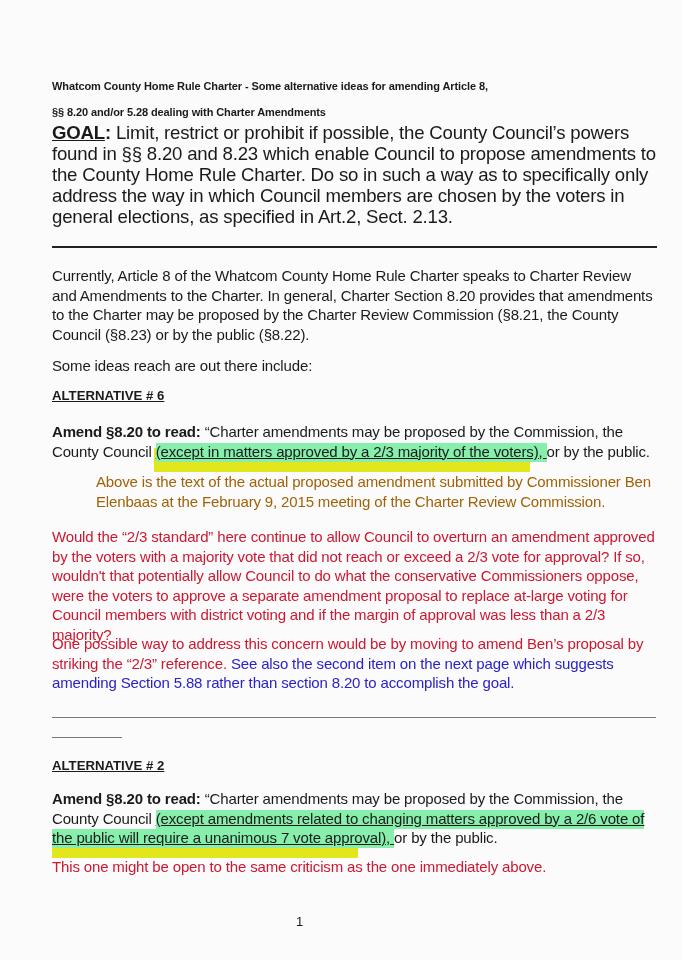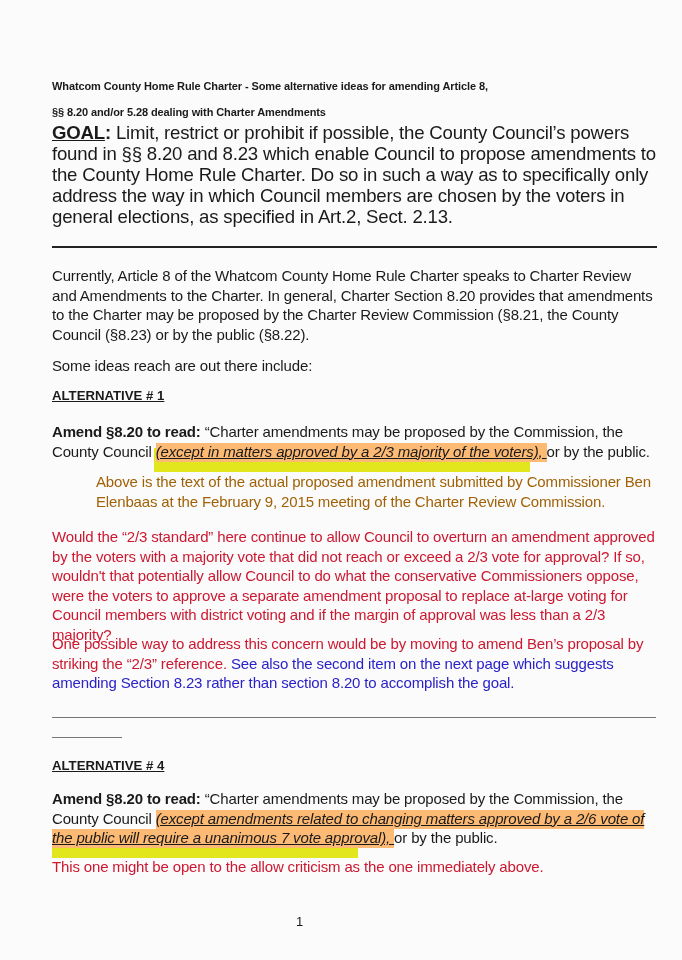--- a/index.html
+++ b/index.html
@@ -23,52 +23,52 @@
     .alt2 { top: 758px; }
     .p-amend1 { top: 422px; }
     .p-note1 { top: 472px; color: #a16207; margin-left: 44px; }
     .p-q1 { top: 527px; color: #cc1830; }
     .p-sugg { top: 634px; }
     .p-amend2 { top: 789px; }
     .p-note2 { top: 857px; color: #cc1830; }
     .red { color: #cc1830; }
     .blue { color: #2a22c8; }
     b { font-weight: bold; }
-    .hl { background: #fdba74; font-style: italic; text-decoration: underline; padding-bottom: 2px; margin-top: 24px; }
+    .hl { background: #86efac; text-decoration: underline; padding-bottom: 2px; margin-top: 24px; }
     .hl-box { position: absolute; background: #e2e61c; z-index: 0; }
     .para, .title, .alt-heading { z-index: 1; }
     .rule-long { position: absolute; top: 717px; left: 0; width: 604px; height: 1px; background: #777; }
     .rule-short { position: absolute; top: 737px; left: 0; width: 70px; height: 1px; background: #777; }
     .page-num { position: absolute; top: 914px; left: 296px; font-size: 13px; }
   </style>
 </head>
 <body>
 
 <div class="page">
 
   <div class="title t1">Whatcom County Home Rule Charter - Some alternative ideas for amending Article 8,</div>
   <div class="title t2">§§ 8.20 and/or 5.28 dealing with Charter Amendments</div>
 
   <div class="goal"><span class="label">GOAL</span><b>:</b><span> Limit, restrict or prohibit if possible, the County Council’s powers found in §§ 8.20 and 8.23 which enable Council to propose amendments to the County Home Rule Charter. Do so in such a way as to specifically only address the way in which Council members are chosen by the voters in general elections, as specified in Art.2, Sect. 2.13.</span></div>
   <div class="goal-rule"></div>
 
   <div class="para p-current">Currently, Article 8 of the Whatcom County Home Rule Charter speaks to Charter Review and Amendments to the Charter. In general, Charter Section 8.20 provides that amendments to the Charter may be proposed by the Charter Review Commission (§8.21, the County Council (§8.23) or by the public (§8.22).</div>
   <div class="para p-ideas">Some ideas reach are out there include:</div>
 
-  <div class="alt-heading alt1">ALTERNATIVE # 1</div>
+  <div class="alt-heading alt1">ALTERNATIVE # 6</div>
   <div class="hl-box" style="top:448px; left:102px; width:376px; height:24px;"></div>
   <div class="para p-amend1"><b>Amend §8.20 to read:</b><span>  “Charter amendments may be proposed by the Commission, the County Council </span><span class="hl">(except in matters approved by a 2/3 majority of the voters), </span><span>or by the public.</span></div>
 
   <div class="para p-note1">Above is the text of the actual proposed amendment submitted by Commissioner Ben Elenbaas at the February 9, 2015 meeting of the Charter Review Commission.</div>
   <div class="para p-q1">Would the “2/3 standard” here continue to allow Council to overturn an amendment approved by the voters with a majority vote that did not reach or exceed a 2/3 vote for approval? If so, wouldn't that potentially allow Council to do what the conservative Commissioners oppose, were the voters to approve a separate amendment proposal to replace at-large voting for Council members with district voting and if the margin of approval was less than a 2/3 majority?</div>
-  <div class="para p-sugg"><span class="red">One possible way to address this concern would be by moving to amend Ben’s proposal by striking the “2/3” reference.</span><span class="blue"> See also the second item on the next page which suggests amending Section 8.23 rather than section 8.20 to accomplish the goal.</span></div>
+  <div class="para p-sugg"><span class="red">One possible way to address this concern would be by moving to amend Ben’s proposal by striking the “2/3” reference.</span><span class="blue"> See also the second item on the next page which suggests amending Section 5.88 rather than section 8.20 to accomplish the goal.</span></div>
 
   <div class="rule-long"></div>
   <div class="rule-short"></div>
 
-  <div class="alt-heading alt2">ALTERNATIVE # 4</div>
+  <div class="alt-heading alt2">ALTERNATIVE # 2</div>
   <div class="hl-box" style="top:836px; left:0px; width:306px; height:22px;"></div>
   <div class="para p-amend2"><b>Amend §8.20 to read:</b><span>  “Charter amendments may be proposed by the Commission, the County Council </span><span class="hl">(except amendments related to changing matters approved by a 2/6 vote of the public will require a unanimous 7 vote approval), </span><span>or by the public.</span></div>
-  <div class="para p-note2">This one might be open to the allow criticism as the one immediately above.</div>
+  <div class="para p-note2">This one might be open to the same criticism as the one immediately above.</div>
 
 </div>
 
 <div class="page-num">1</div>
 
 </body></html>

